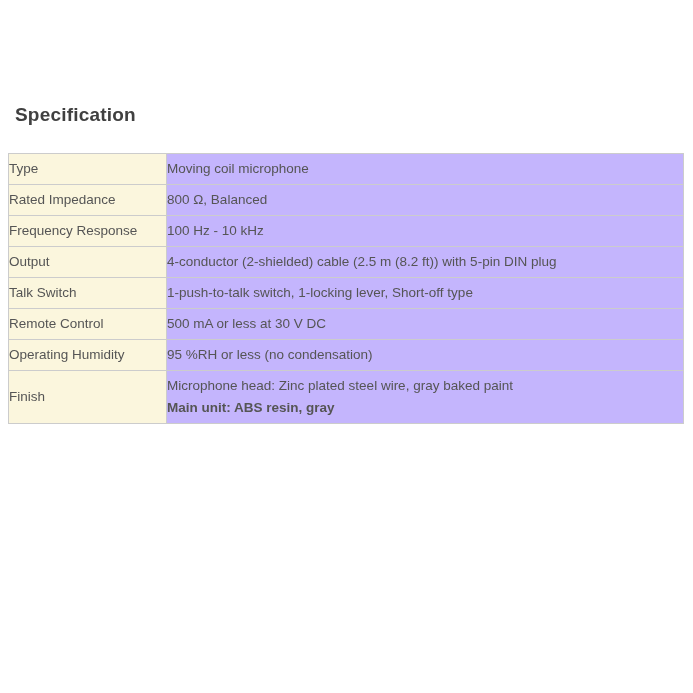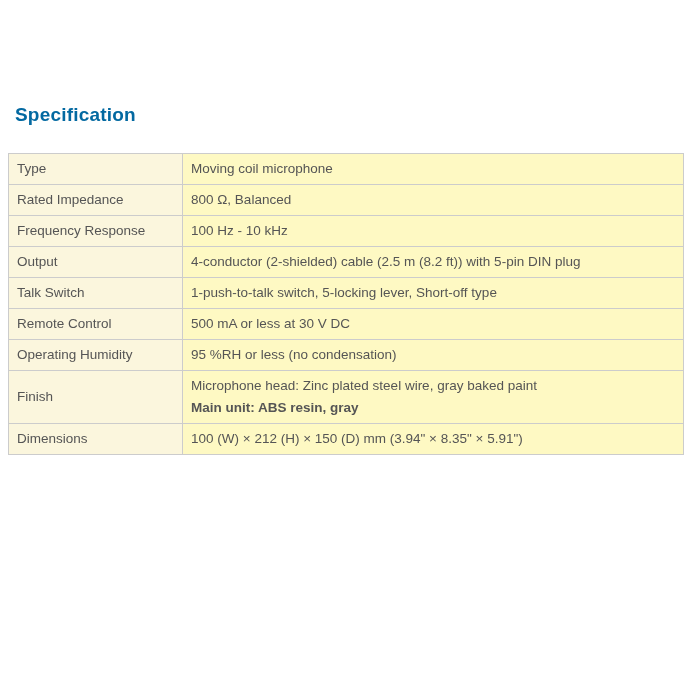--- a/index.html
+++ b/index.html
@@ -12,47 +12,47 @@
     overflow: hidden;
   }
   .page-title {
     position: absolute;
     left: 15px;
     top: 103px;
     margin: 0;
     font-size: 19px;
     line-height: 23px;
     font-weight: bold;
-    color: #0369a1;
+    color: #404040;
     letter-spacing: 0.2px;
   }
   table.spec-table {
     position: absolute;
     left: 8px;
     top: 153px;
     width: 676px;
     border-collapse: collapse;
     table-layout: fixed;
   }
   table.spec-table td {
     border: 1px solid #cccccc;
-    padding: 6px 8px;
+    padding: 6px 0;
     font-size: 13.5px;
     line-height: 18px;
     color: #555555;
     vertical-align: middle;
     overflow: hidden;
     white-space: nowrap;
   }
   table.spec-table td.label {
     background: #fbf6dd;
     width: 157px;
   }
   table.spec-table td.value {
-    background: #fef9c3;
+    background: #c4b5fd;
   }
   table.spec-table td.value .line2 {
     margin-top: 4px;
     font-weight: bold;
   }
 </style>
 </head>
 <body>
 
 <h1 class="page-title">Specification</h1>
@@ -79,21 +79,21 @@
       </tr>
       <tr>
         <td class="label">Output</td>
         <td class="value">
           <div>4-conductor (2-shielded) cable (2.5 m (8.2 ft)) with 5-pin DIN plug</div>
         </td>
       </tr>
       <tr>
         <td class="label">Talk Switch</td>
         <td class="value">
-          <div>1-push-to-talk switch, 5-locking lever, Short-off type</div>
+          <div>1-push-to-talk switch, 1-locking lever, Short-off type</div>
         </td>
       </tr>
       <tr>
         <td class="label">Remote Control</td>
         <td class="value">
           <div>500 mA or less at 30 V DC</div>
         </td>
       </tr>
       <tr>
         <td class="label">Operating Humidity</td>
@@ -101,20 +101,14 @@
           <div>95 %RH or less (no condensation)</div>
         </td>
       </tr>
       <tr>
         <td class="label">Finish</td>
         <td class="value">
           <div>Microphone head: Zinc plated steel wire, gray baked paint</div>
           <div class="line2">Main unit: ABS resin, gray</div>
         </td>
       </tr>
-      <tr>
-        <td class="label">Dimensions</td>
-        <td class="value">
-          <div>100 (W) × 212 (H) × 150 (D) mm (3.94" × 8.35" × 5.91")</div>
-        </td>
-      </tr>
     </tbody>
 </table>
 
 </body></html>

